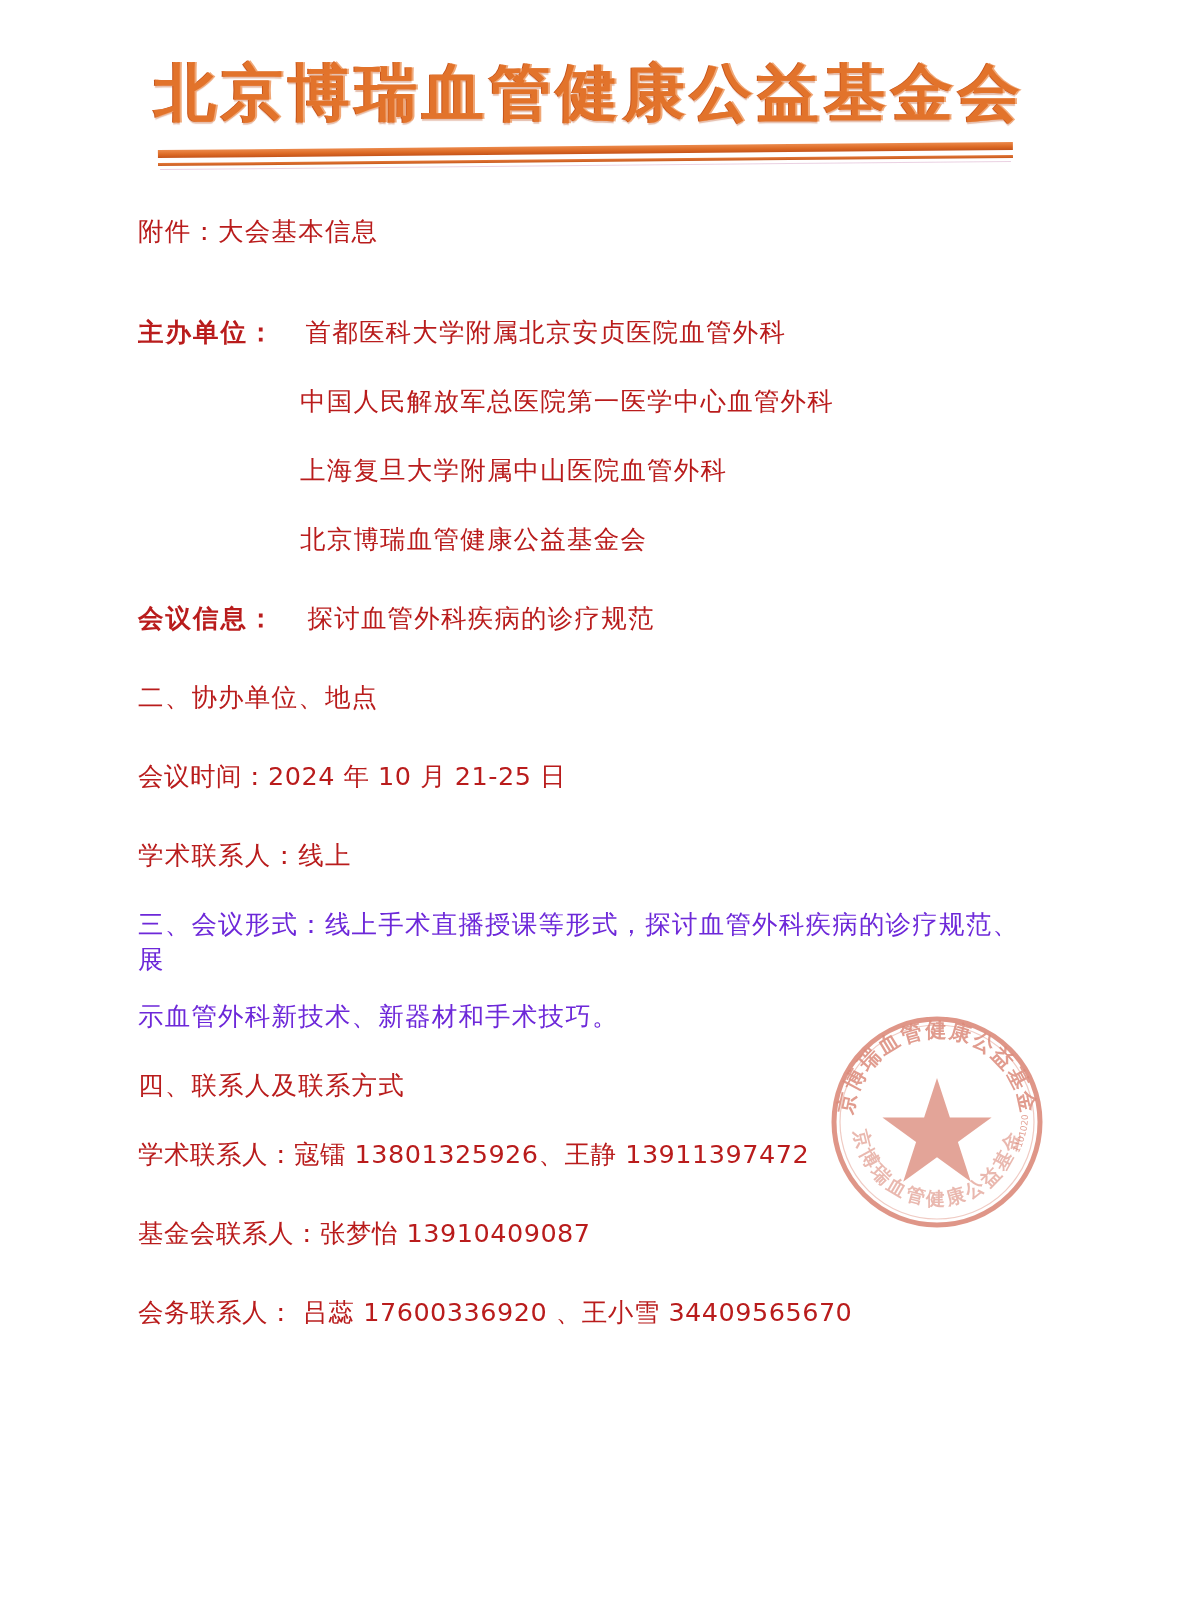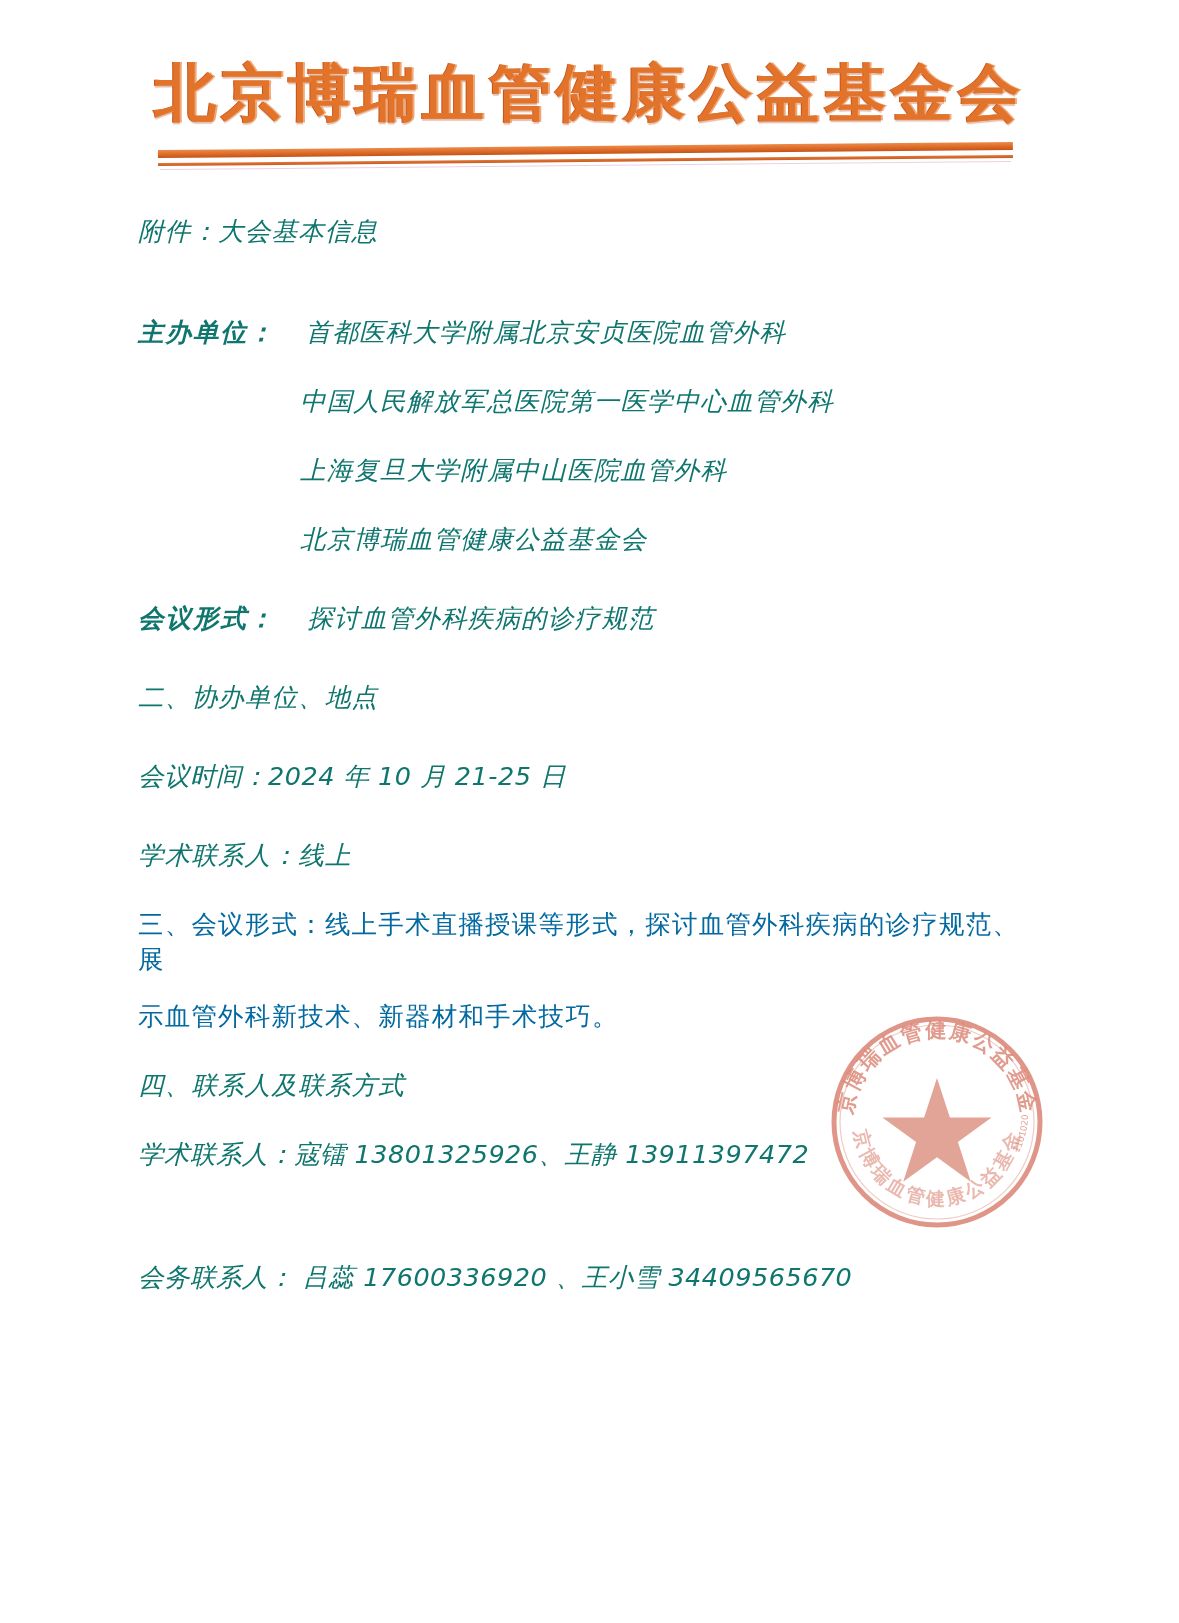--- a/index.html
+++ b/index.html
@@ -82,38 +82,37 @@
   
   .body-area {
     position: absolute;
     left: 138px;
     top: 214px;
     width: 905px;
   }
   .line {
     font-family: "DejaVu Sans", "Liberation Sans", sans-serif;
     font-size: 25.5px;
-    color: #0f766e;
+    color: #b91c1c;
     letter-spacing: 1.2px;
     white-space: nowrap;
-    font-style: italic;
   }
   .gap-s { height: 22px; }
   .gap-m { height: 34px; }
   .gap-l { height: 44px; }
   .row { display: flex; align-items: baseline; }
   .label-bold {
     font-weight: 700;
     letter-spacing: 2px;
   }
   .indent-org { margin-left: 162px; }
   .wrap-line {
     font-family: "DejaVu Sans", "Liberation Sans", sans-serif;
     font-size: 25.5px;
-    color: #0369a1;
+    color: #6d28d9;
     letter-spacing: 1.2px;
   }
   .num { letter-spacing: 0.5px; }
 
   
   .seal {
     position: absolute;
     left: 822px;
     top: 1004px;
     width: 231px;
@@ -153,21 +152,21 @@
     <div class="gap-m"></div>
     <div class="line indent-org">中国人民解放军总医院第一医学中心血管外科</div>
     <div class="gap-m"></div>
     <div class="line indent-org">上海复旦大学附属中山医院血管外科</div>
     <div class="gap-m"></div>
     <div class="line indent-org">北京博瑞血管健康公益基金会</div>
 
     <div class="gap-l"></div>
 
     <div class="row">
-      <div class="line label-bold">会议形式：</div>
+      <div class="line label-bold">会议信息：</div>
       <div class="line" style="margin-left:32px;">探讨血管外科疾病的诊疗规范</div>
     </div>
 
     <div class="gap-l"></div>
 
     <div class="line">二、协办单位、地点</div>
 
     <div class="gap-l"></div>
 
     <div class="line num">会议时间：2024 年 10 月 21-25 日</div>
@@ -185,20 +184,21 @@
     <div class="gap-m"></div>
 
     <div class="line">四、联系人及联系方式</div>
 
     <div class="gap-m"></div>
 
     <div class="line num">学术联系人：寇镭 13801325926、王静 13911397472</div>
 
     <div class="gap-l"></div>
 
+    <div class="line num">基金会联系人：张梦怡  13910409087</div>
 
     <div class="gap-l"></div>
 
     <div class="line num">会务联系人： 吕蕊 17600336920 、王小雪  34409565670</div>
 
   </div>
 
   <div class="seal">
     <svg width="231" height="231" viewBox="0 0 231 231" aria-hidden="true">
       <defs>

